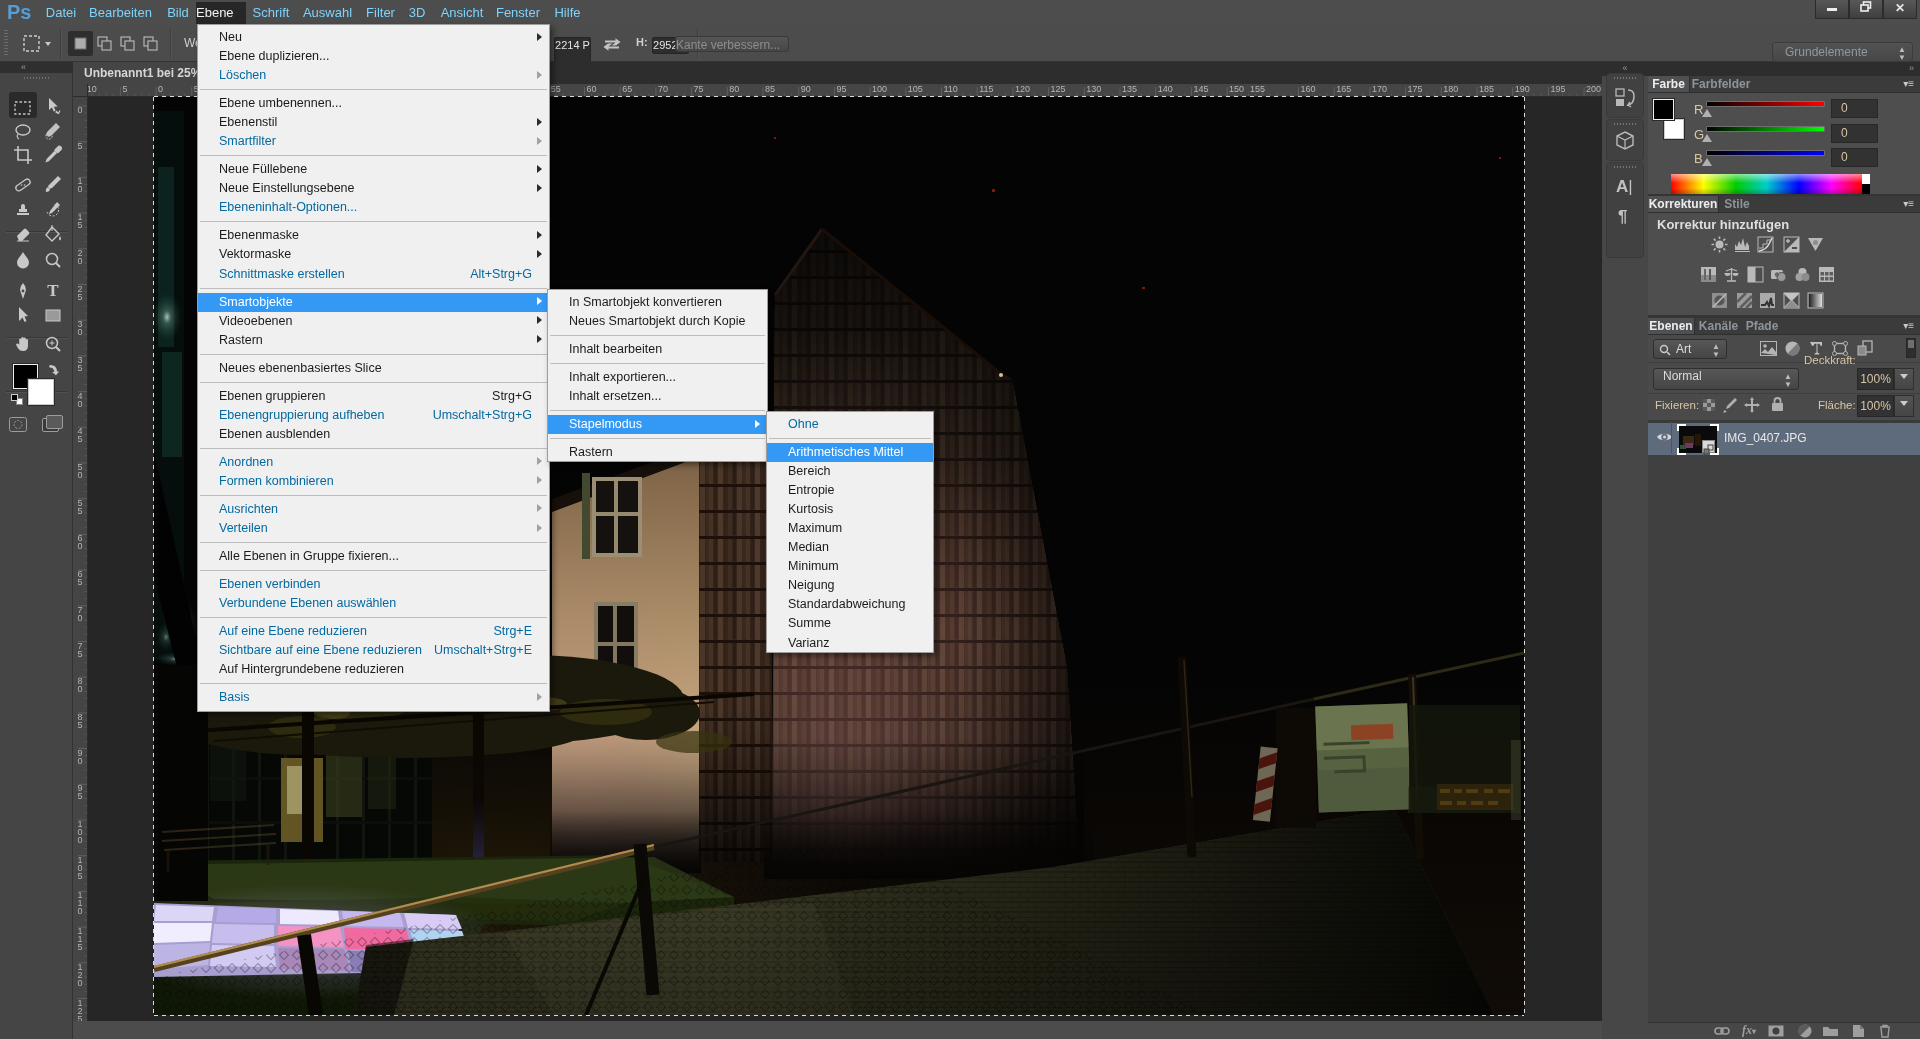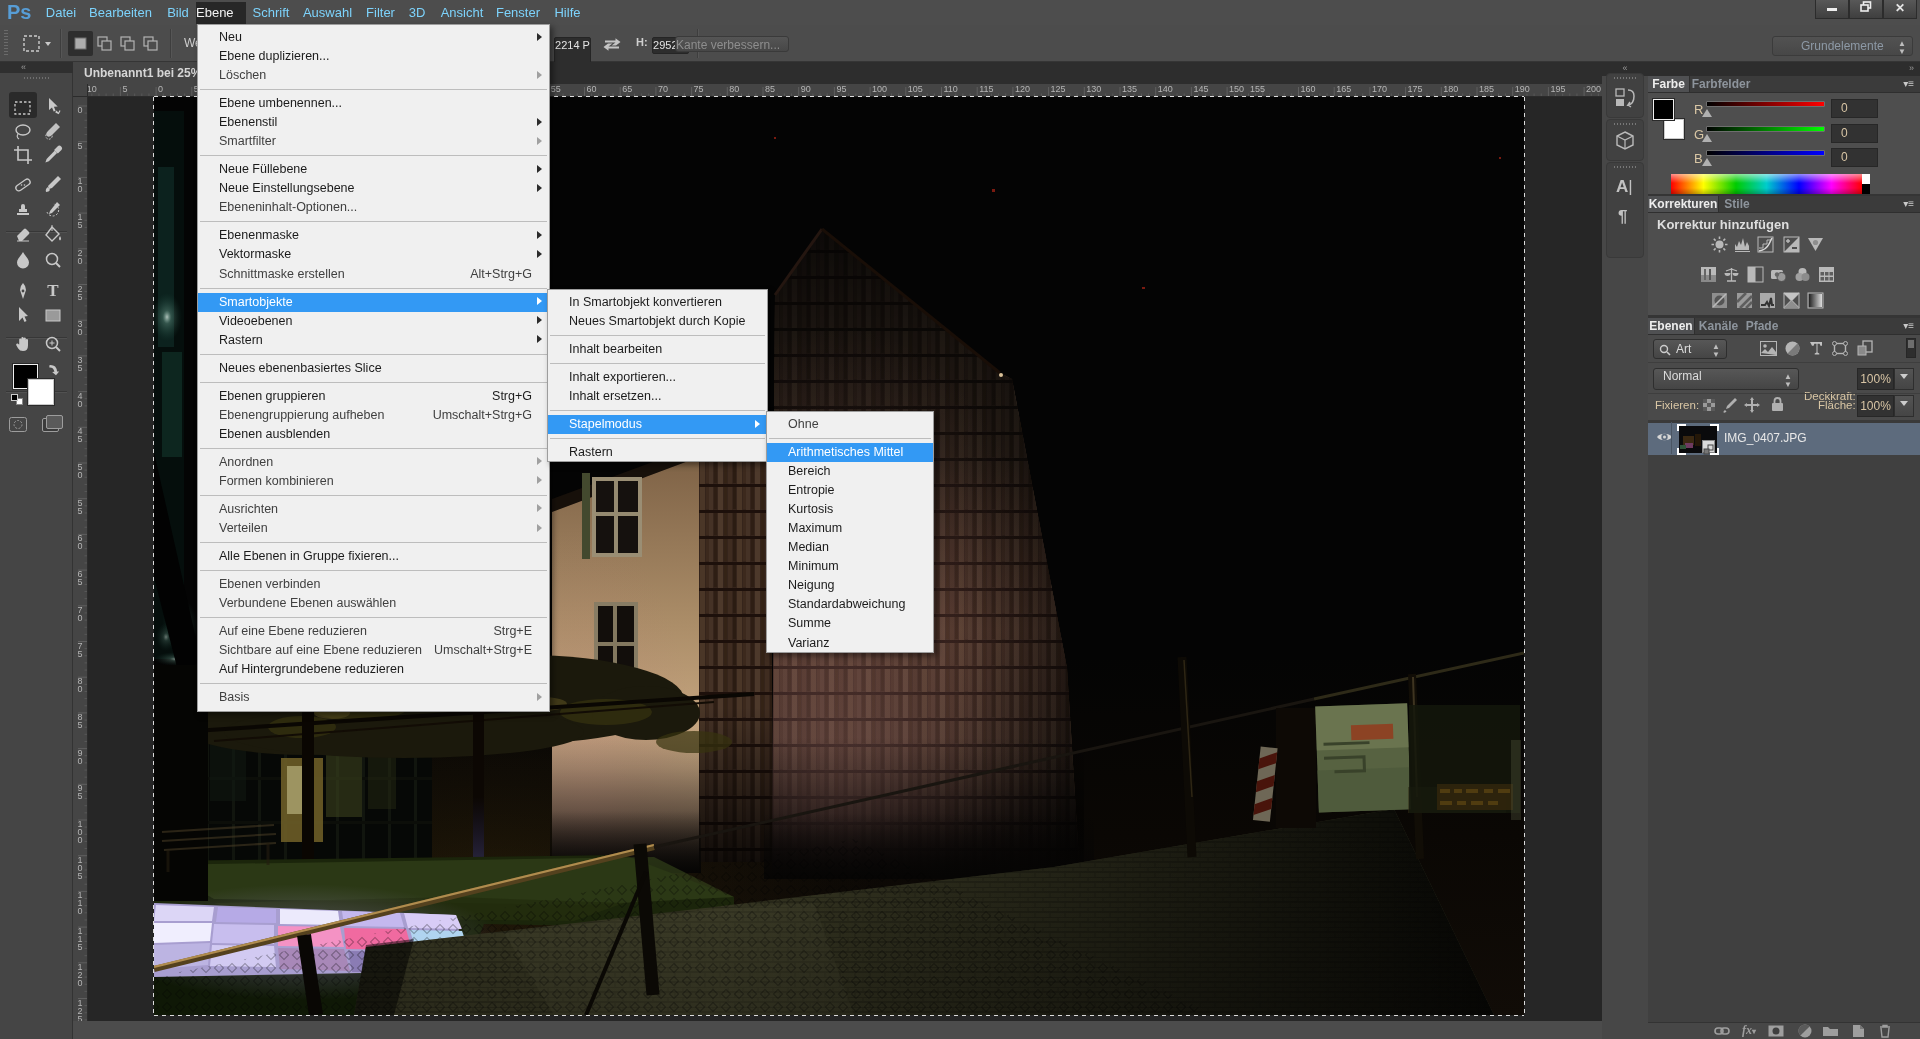--- a/index.html
+++ b/index.html
@@ -16,23 +16,23 @@
  border:1px solid #2c2c2c;border-top:none;color:#e6e6e6;text-align:center;font-size:10px;line-height:17px}
 
 #optbar{left:0;top:25px;width:1920px;height:37px;background:#4c4c4c;border-bottom:1px solid #353535}
 .vsep{position:absolute;width:1px;background:#3e3e3e;box-shadow:1px 0 0 #565656}
 .obox{position:absolute;background:#2d2d2d;border:1px solid #252525;border-radius:2px;
  color:#e3e3e3;font-size:11px;text-align:center}
 .olab{position:absolute;font-size:12px;color:#cfcfcf}
 #kante{position:absolute;left:675px;top:11px;width:114px;height:16px;border-radius:3px;
  background:linear-gradient(#555,#474747);border:1px solid #3a3a3a;color:#8e8e8e;font-size:12px;
  text-align:left;line-height:17px}
-#wspick{position:absolute;left:1772px;top:11px;width:141px;height:20px;border-radius:3px;
+#wspick{position:absolute;left:1772px;top:17px;width:141px;height:20px;border-radius:3px;
  background:linear-gradient(#525252,#474747);border:1px solid #3b3b3b;color:#8d99a6;font-size:12px;
- line-height:18px;padding-left:28px}
+ line-height:18px;padding-left:12px}
 
 #toolbar{left:0;top:62px;width:73px;height:977px;background:#454545;border-right:1px solid #333}
 #toolbar .thead{position:absolute;left:0;top:0;width:73px;height:11px;background:#2f2f2f;color:#999;
  font-size:9px;line-height:11px;text-align:right;padding-right:47px}
 .tsep{position:absolute;left:6px;width:61px;height:1px;background:#373737;box-shadow:0 1px 0 #515151}
 .tsel{position:absolute;left:9px;width:28px;height:26px;background:#2a2a2a;border-radius:3px}
 
 #tabbar{left:73px;top:62px;width:1529px;height:22px;background:#2d2d2d}
 #doctab{position:absolute;left:0;top:0;width:233px;height:22px;background:#454545;border-right:1px solid #202020;
  color:#d6d6d6;font-size:12px;font-weight:bold;line-height:22px;padding-left:11px;white-space:nowrap;overflow:hidden}
@@ -62,21 +62,21 @@
 .pmenu{position:absolute;right:6px;color:#c9c9c9}
 .combo{position:absolute;background:linear-gradient(#575757,#454545);border:1px solid #2e2e2e;border-radius:3px;
  color:#dcdcdc;font-size:12px}
 .darkbox{position:absolute;background:#323232;border:1px solid #272727;color:#d8c5a5;font-size:12px;text-align:center}
 .warm{color:#d9c6a4}
 .updn{position:absolute;right:6px;top:2px;font-size:8px;color:#bdbdbd;line-height:8px;letter-spacing:0}
 
 .menu{position:absolute;background:#f0f0f0;border:1px solid #9d9d9d;box-shadow:3px 3px 6px rgba(0,0,0,.45);z-index:50;
  font-size:12.5px;color:#1b1b1b;padding-top:3px}
 .menu .it{position:relative;height:19.05px;line-height:19.05px;padding-left:21px;white-space:nowrap}
-.menu .it.dis{color:#404040}
+.menu .it.dis{color:#0369a1}
 .menu .it .sc{position:absolute;right:17px}
 .menu .it .ar{position:absolute;right:7px;top:4.5px;width:0;height:0;border-left:5px solid #2b2b2b;
  border-top:4.5px solid transparent;border-bottom:4.5px solid transparent}
 .menu .it.dis .ar{border-left-color:#a0a0a0}
 .menu .it.hl{background:#3399f4;color:#fff}
 .menu .it.hl .ar{border-left-color:#fff}
 .menu .sep{height:1px;background:#bdbdbd;margin:4px 2px}
 </style></head><body>
 <div id="app">
 
@@ -766,21 +766,21 @@
         <rect x="1" y="6" width="8" height="9" fill="#8a8a8a" stroke="#b5b5b5"></rect>
       </svg>
 <div class="abs" style="left:258px;top:276px;width:10px;height:20px;background:#2e2e2e;border:1px solid #272727">
         <div style="position:absolute;left:1px;top:1px;width:6px;height:8px;background:#6e6e6e"></div>
       </div>
 <div class="abs" style="left:0;top:300px;width:272px;height:1px;background:#3e3e3e"></div>
 <div class="combo" style="left:5px;top:306px;width:146px;height:22px">
         <span style="position:absolute;left:9px;top:0">Normal</span>
         <span class="updn" style="top:4px">▲<br>▼</span>
       </div>
-<span class="abs warm" style="left:156px;top:328px;font-size:11.5px">Deckkraft:</span>
+<span class="abs warm" style="left:156px;top:292px;font-size:11.5px">Deckkraft:</span>
 <div class="darkbox" style="left:209px;top:306px;width:37px;height:22px;line-height:20px">100%</div>
 <div class="abs" style="left:246px;top:306px;width:20px;height:22px;background:linear-gradient(#545454,#454545);border:1px solid #2e2e2e">
         <span style="position:absolute;left:5px;top:5px;border-top:5px solid #ccc;border-left:4px solid transparent;border-right:4px solid transparent"></span>
       </div>
 <div class="abs" style="left:0;top:331px;width:272px;height:1px;background:#3e3e3e"></div>
 <span class="abs warm" style="left:7px;top:337px;font-size:11.5px">Fixieren:</span>
 <svg class="abs" style="left:55px;top:337px" width="12" height="12">
         <rect width="12" height="12" fill="#9a9a9a"></rect>
         <rect width="4" height="4" fill="#595959"></rect>
         <rect x="8" width="4" height="4" fill="#595959"></rect>

